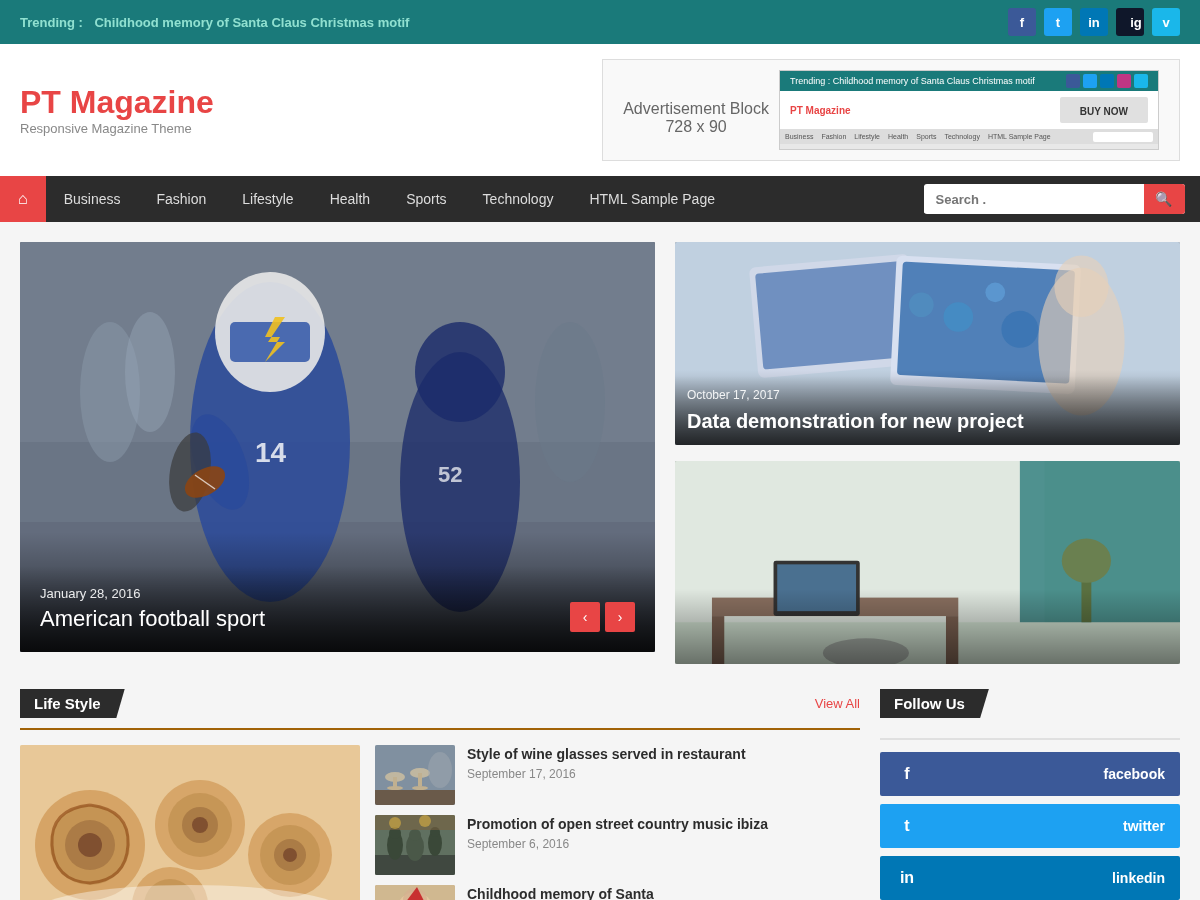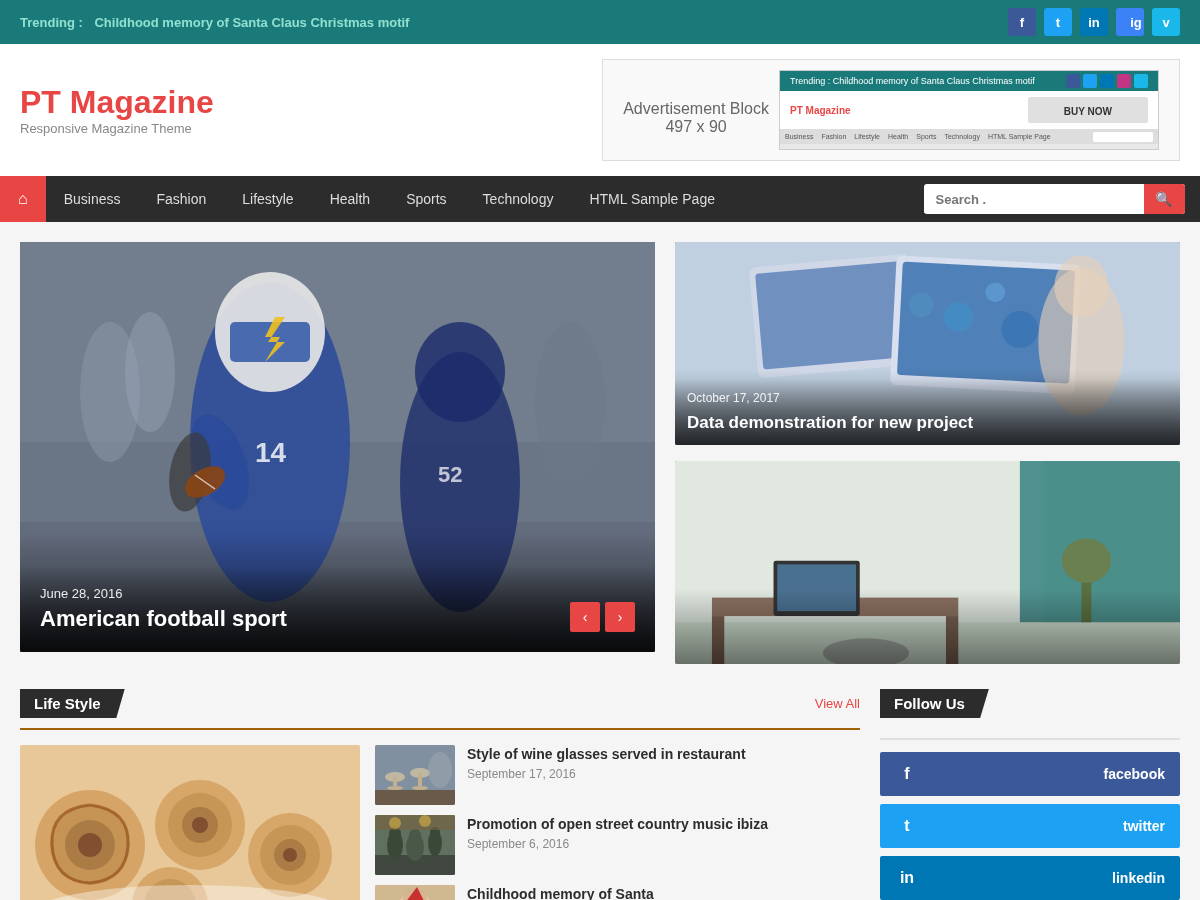--- a/index.html
+++ b/index.html
@@ -18,21 +18,21 @@
     .trending-text span { color: #90e0d0; font-weight: bold; margin-right: 8px; }
     .social-icons { display: flex; gap: 8px; }
     .social-icon {
       width: 28px; height: 28px; border-radius: 3px;
       display: flex; align-items: center; justify-content: center;
       font-size: 13px; font-weight: bold; color: white; cursor: pointer;
     }
     .si-fb { background: #3b5998; }
     .si-tw { background: #1da1f2; }
     .si-li { background: #0077b5; }
-    .si-ig { background: #3b82f6; padding-left: 12px; }
+    .si-ig { background: #0f172a; padding-left: 12px; }
     .si-vm { background: #1ab7ea; }
 
     
     .header {
       background: white;
       padding: 15px 20px;
       display: flex;
       align-items: center;
       justify-content: space-between;
     }
@@ -107,21 +107,21 @@
       border-radius: 2px;
     }
     
     .hero-overlay {
       position: absolute; bottom: 0; left: 0; right: 0;
       background: linear-gradient(transparent, rgba(0,0,0,0.7));
       padding: 20px;
       color: white;
     }
     .hero-date { font-size: 13px; margin-bottom: 5px; opacity: 0.9; }
-    .hero-title { font-size: 22px; font-weight: bold; }
+    .hero-title { font-size: 22px; font-weight: normal; }
     .hero-controls {
       position: absolute; bottom: 20px; right: 20px;
       display: flex; gap: 5px;
     }
     .hero-ctrl {
       background: #e84545;
       color: white; border: none;
       width: 30px; height: 30px;
       cursor: pointer; font-size: 14px;
       display: flex; align-items: center; justify-content: center;
@@ -143,21 +143,21 @@
       position: relative; height: 203px;
       background: #555; overflow: hidden; border-radius: 2px;
     }
     .side-overlay {
       position: absolute; bottom: 0; left: 0; right: 0;
       background: linear-gradient(transparent, rgba(0,0,0,0.65));
       padding: 12px;
       color: white;
     }
     .side-date { font-size: 12px; margin-bottom: 4px; opacity: 0.9; }
-    .side-title { font-size: 17px; font-weight: bold; margin-top: 8px; }
+    .side-title { font-size: 20px; font-weight: bold; margin-top: 8px; }
     .section-header {
       display: flex; align-items: center; justify-content: space-between;
       margin-bottom: 15px; border-bottom: 2px solid #a16207; padding-bottom: 10px;
     }
     .section-title {
       background: #2c2c2c;
       color: white; padding: 6px 14px;
       font-size: 15px; font-weight: bold;
       clip-path: polygon(0 0, 100% 0, 92% 100%, 0 100%);
       padding-right: 24px;
@@ -231,36 +231,36 @@
 </div>
 
 <div class="header">
   <div class="logo-section">
     <div class="logo-title">PT Magazine</div>
     <div class="logo-sub">Responsive Magazine Theme</div>
   </div>
   <div class="ad-block">
     <div class="ad-text">
       <div>Advertisement Block</div>
-      <div>497 x 90</div>
+      <div>728 x 90</div>
     </div>
     <div class="ad-preview">
       <div style="background: #1a7a7a; height: 20px; display:flex; align-items:center; padding: 0 10px;">
         <span style="color:white; font-size:9px;">Trending : Childhood memory of Santa Claus Christmas motif</span>
         <div style="margin-left:auto; display:flex; gap:3px;">
           <div style="width:14px;height:14px;background:#3b5998;border-radius:2px;"></div>
           <div style="width:14px;height:14px;background:#1da1f2;border-radius:2px;"></div>
           <div style="width:14px;height:14px;background:#0077b5;border-radius:2px;"></div>
           <div style="width:14px;height:14px;background:#c13584;border-radius:2px;"></div>
           <div style="width:14px;height:14px;background:#1ab7ea;border-radius:2px;"></div>
         </div>
       </div>
       <div style="background:white; padding: 6px 10px; display:flex; align-items:center; justify-content:space-between;">
         <span style="color:#e84545; font-size:10px; font-weight:bold;">PT Magazine</span>
-        <div style="background:#e0e0e0; padding: 4px 36px; border-radius:2px;">
+        <div style="background:#e0e0e0; padding: 4px 20px; border-radius:2px;">
           <span style="font-size:10px; font-weight:bold; color:#333;">BUY NOW</span>
         </div>
       </div>
       <div style="background: #ddd; height: 15px; display:flex; align-items:center; padding: 0 5px; gap: 8px;">
         <span style="font-size:7px; color:#555;">Business</span>
         <span style="font-size:7px; color:#555;">Fashion</span>
         <span style="font-size:7px; color:#555;">Lifestyle</span>
         <span style="font-size:7px; color:#555;">Health</span>
         <span style="font-size:7px; color:#555;">Sports</span>
         <span style="font-size:7px; color:#555;">Technology</span>
@@ -330,21 +330,21 @@
             <rect width="635" height="120" y="290" fill="url(#heroGrad)"></rect>
             <defs>
               <linearGradient id="heroGrad" x1="0" y1="0" x2="0" y2="1">
                 <stop offset="0%" stop-color="black" stop-opacity="0"></stop>
                 <stop offset="100%" stop-color="black" stop-opacity="0.7"></stop>
               </linearGradient>
             </defs>
           </svg>
         </div>
         <div class="hero-overlay">
-          <div class="hero-date">June 28, 2016</div>
+          <div class="hero-date">January 28, 2016</div>
           <div class="hero-title">American football sport</div>
         </div>
         <div class="hero-controls">
           <button class="hero-ctrl">‹</button>
           <button class="hero-ctrl">›</button>
         </div>
       </div>
     </div>
 
     <div class="side-articles">

